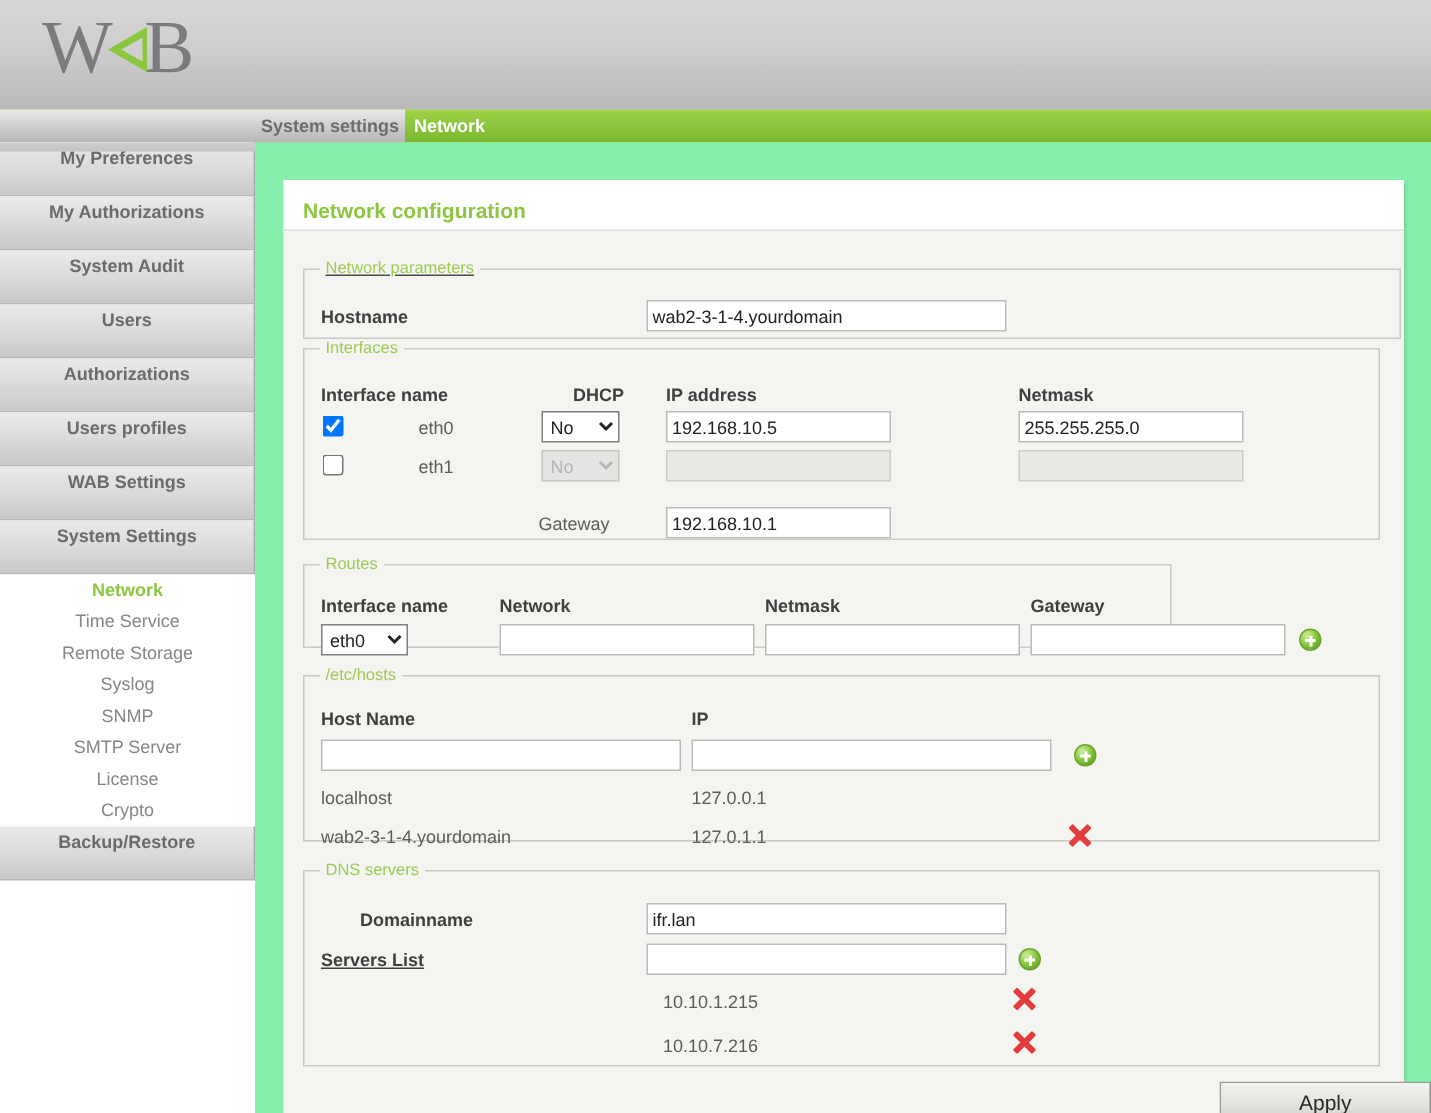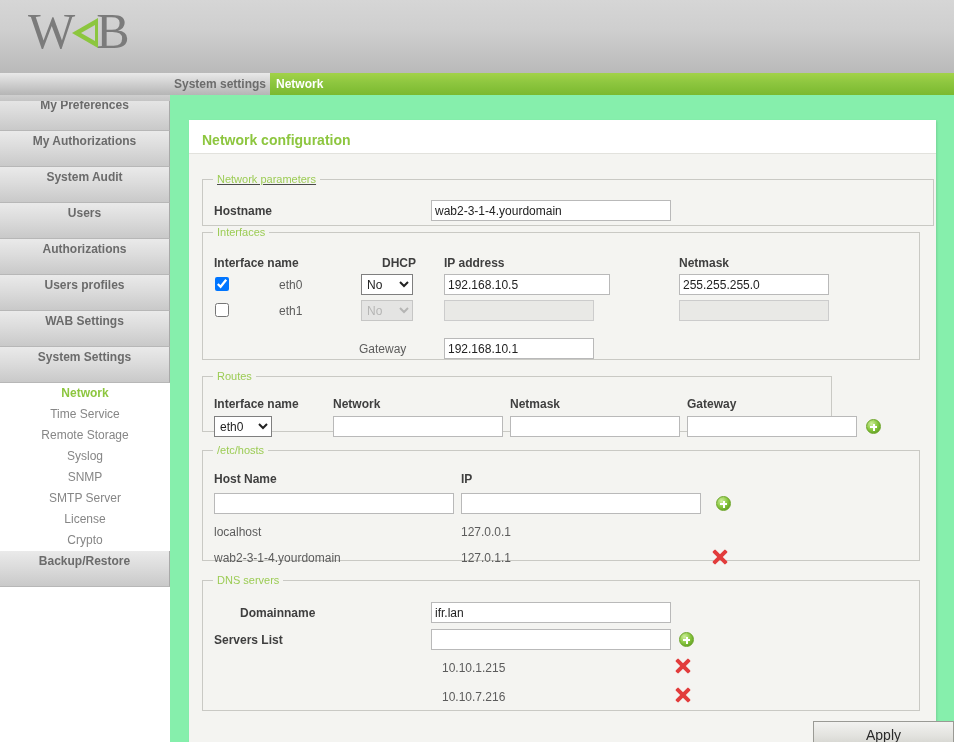--- a/index.html
+++ b/index.html
@@ -251,36 +251,36 @@
         <div class="lbl" style="left:11px; top:18px;">Interface name</div>
         <div class="lbl" style="left:158px; top:18px;margin-left:21px;">DHCP</div>
         <div class="lbl" style="left:241px; top:18px;">IP address</div>
         <div class="lbl" style="left:476px; top:18px;">Netmask</div>
 
         <input type="checkbox" checked="" style="left: 12px; top: 39px;">
         <div class="lbl-plain" style="left:76px; top:40px;">eth0</div>
         <select style="left:158px; top:36px; width:52px;">
           <option>No</option>
         </select>
-        <input type="text" style="left: 241px; top: 36px; width: 166px;" value="192.168.10.5">
+        <input type="text" style="left: 241px; top: 36px; width: 150px;" value="192.168.10.5">
         <input type="text" style="left: 476px; top: 36px; width: 150px;" value="255.255.255.0">
 
         <input type="checkbox" style="left: 12px; top: 65px;">
         <div class="lbl-plain" style="left:76px; top:66px;">eth1</div>
         <select class="disabled" disabled="" style="left:158px; top:62px; width:52px;">
           <option>No</option>
         </select>
         <input type="text" class="disabled" disabled="" style="left: 241px; top: 62px; width: 150px;" value="">
         <input type="text" class="disabled" disabled="" style="left: 476px; top: 62px; width: 150px;" value="">
 
         <div class="lbl-plain" style="left:156px; top:104px;">Gateway</div>
         <input type="text" style="left: 241px; top: 100px; width: 150px;" value="192.168.10.1">
       </fieldset>
 
-      <fieldset style="left:13px; top:216px; width:630px; height:62px;">
+      <fieldset style="left:13px; top:216px; width:579px; height:62px;">
         <legend>Routes</legend>
 
         <div class="lbl" style="left:11px; top:15px;">Interface name</div>
         <div class="lbl" style="left:130px; top:15px;">Network</div>
         <div class="lbl" style="left:307px; top:15px;">Netmask</div>
         <div class="lbl" style="left:484px; top:15px;">Gateway</div>
 
         <select style="left:11px; top:34px; width:58px;">
           <option>eth0</option>
         </select>
@@ -307,21 +307,21 @@
         <div class="lbl-plain" style="left:258px; top:95px;">127.0.1.1</div>
         <div class="delbtn" style="left:509px; top:93px;"></div>
       </fieldset>
 
       <fieldset style="left:13px; top:420px; width:718px; height:137px;">
         <legend>DNS servers</legend>
 
         <div class="lbl" style="left:11px; top:20px;padding-left:26px;">Domainname</div>
         <input type="text" style="left: 228px; top: 16px; width: 240px;" value="ifr.lan">
 
-        <div class="lbl" style="left:11px; top:47px;">Servers List</div>
+        <div class="lbl" style="left:11px; top:47px;text-decoration:underline;">Servers List</div>
         <input type="text" style="left: 228px; top: 43px; width: 240px;" value="">
         <div class="addbtn" style="left:476px; top:46px;"></div>
 
         <div class="lbl-plain" style="left:239px; top:75px;">10.10.1.215</div>
         <div class="delbtn" style="left:472px; top:72px;"></div>
 
         <div class="lbl-plain" style="left:239px; top:104px;">10.10.7.216</div>
         <div class="delbtn" style="left:472px; top:101px;"></div>
       </fieldset>
 

